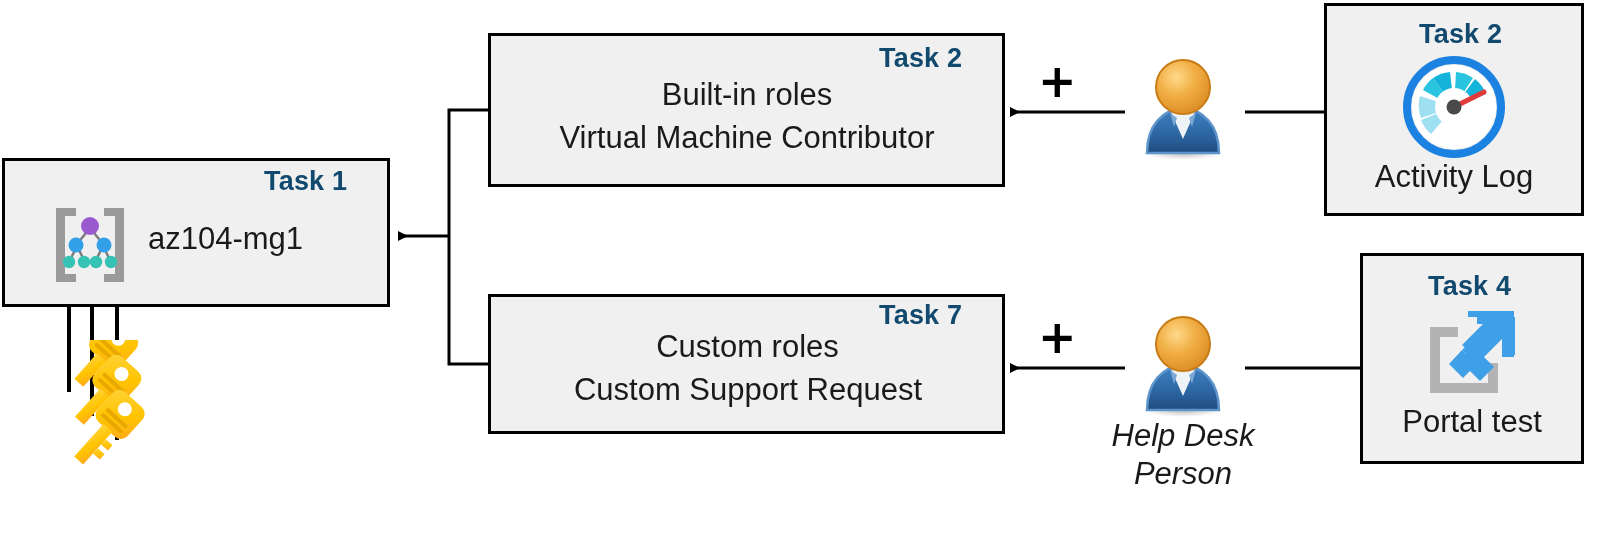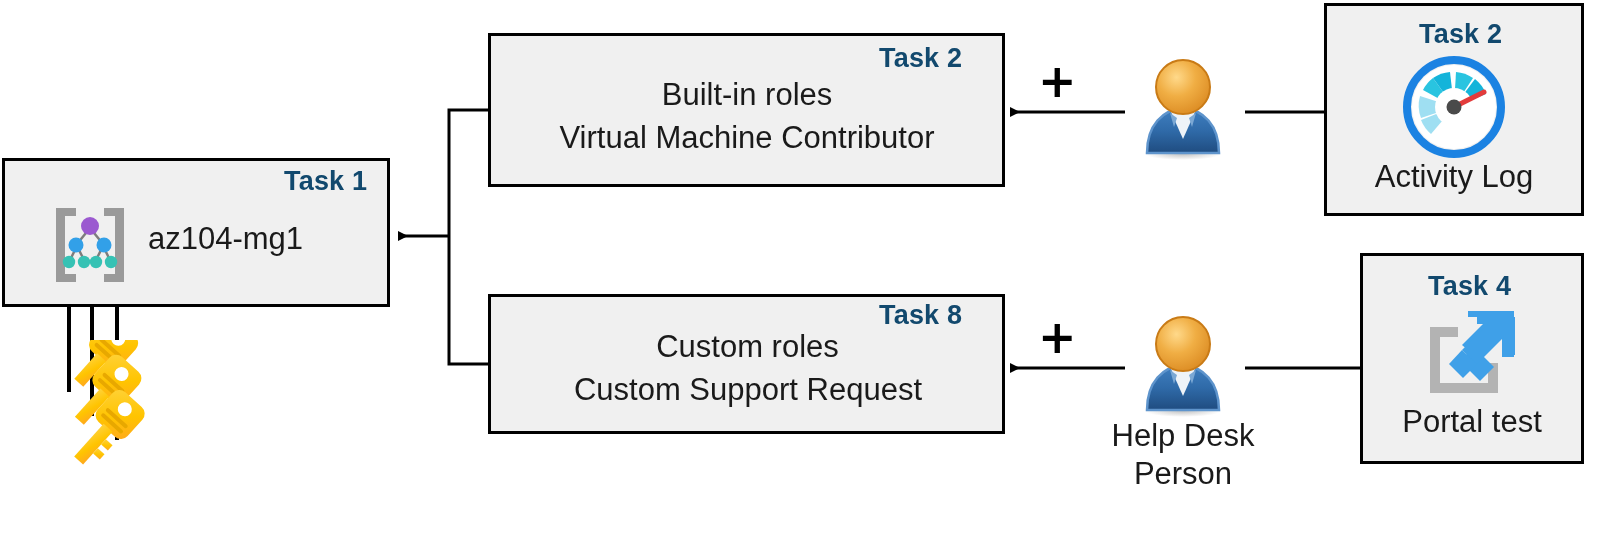--- a/index.html
+++ b/index.html
@@ -118,21 +118,21 @@
       <path d="M92,416 L92,280"></path>
       <path d="M82,284 L92,262 L102,284 z" fill="#000" stroke="none"></path>
     </g>
     <g stroke="#000" stroke-width="4" fill="none">
       <path d="M117,440 L117,285"></path>
       <path d="M107,289 L117,267 L127,289 z" fill="#000" stroke="none"></path>
     </g>
   </svg>
 
   <div class="node-box" style="left:2px; top:158px; width:388px; height:149px;"></div>
-  <div class="task-tag" style="left:264px; top:166px;margin-left:20px;">Task 1</div>
+  <div class="task-tag" style="left:264px; top:166px;">Task 1</div>
   <div class="body-text" style="left:148px; top:218px;">az104-mg1</div>
 
   <div class="icon-holder" style="left:46px; top:200px; width:88px; height:90px;">
     <svg width="88" height="90" viewBox="0 0 88 90">
 
       <path d="M30,8 L10,8 L10,82 L30,82 L30,74 L19,74 L19,16 L30,16 z" fill="#9a9a9a"></path>
       <path d="M58,8 L78,8 L78,82 L58,82 L58,74 L69,74 L69,16 L58,16 z" fill="#9a9a9a"></path>
 
       <g stroke="#7d7d7d" stroke-width="2.5" fill="none">
         <path d="M44,28 L31,44"></path>
@@ -192,21 +192,21 @@
       </g>
     </svg>
   </div>
 
   <div class="node-box" style="left:488px; top:33px; width:517px; height:154px;"></div>
   <div class="task-tag" style="left:879px; top:43px;text-align:center;">Task 2</div>
   <div class="body-text" style="left:508px; top:117px; width:478px;">Virtual Machine Contributor</div>
   <div class="body-text" style="left:607px; top:74px; width:280px;">Built-in roles</div>
 
   <div class="node-box" style="left:488px; top:294px; width:517px; height:140px;"></div>
-  <div class="task-tag" style="left:879px; top:300px;">Task 8</div>
+  <div class="task-tag" style="left:879px; top:300px;">Task 7</div>
   <div class="body-text" style="left:524px; top:369px; width:448px;">Custom Support Request</div>
   <div class="body-text" style="left:625px; top:326px; width:245px;">Custom roles</div>
 
   <div class="plus-sign" style="left:1038px; top:58px;">+</div>
   <div class="icon-holder" style="left:1133px; top:55px; width:100px; height:105px;">
     <svg width="100" height="105" viewBox="0 0 100 105">
       <defs>
         <radialGradient id="headG" cx="0.38" cy="0.32" r="0.78">
           <stop offset="0%" stop-color="#ffd98a"></stop>
           <stop offset="45%" stop-color="#f0ae44"></stop>
@@ -239,21 +239,21 @@
       <ellipse cx="50" cy="99" rx="38" ry="6" fill="url(#shadG)"></ellipse>
       <path d="M14,98 C14,70 30,54 50,54 C70,54 86,70 86,98 z" fill="url(#bodyG)"></path>
       <path d="M14,98 C14,70 30,54 50,54 C70,54 86,70 86,98 z" fill="none" stroke="#5e94cc" stroke-width="2.5"></path>
       <path d="M38,57 L50,84 L62,57 C58,55 54,54 50,54 C46,54 42,55 38,57 z" fill="#eef3f8"></path>
       <path d="M37,58 L44,63 L41,72 z" fill="#7ba8d4"></path>
       <path d="M63,58 L56,63 L59,72 z" fill="#7ba8d4"></path>
       <circle cx="50" cy="32" r="27" fill="url(#headG)"></circle>
       <circle cx="50" cy="32" r="27" fill="none" stroke="#c97b16" stroke-width="2"></circle>
     </svg>
   </div>
-  <div class="caption" style="left:1083px; top:417px; width:200px;">Help Desk
+  <div class="caption" style="left:1083px; top:417px; width:200px;font-style:italic;">Help Desk
 Person</div>
 
   <div class="node-box" style="left:1324px; top:3px; width:260px; height:213px;"></div>
   <div class="task-tag" style="left:1419px; top:19px;">Task 2</div>
   <div class="icon-holder" style="left:1403px; top:56px; width:102px; height:102px;">
     <svg width="102" height="102" viewBox="0 0 102 102">
       <circle cx="51" cy="51" r="47" fill="none" stroke="#1b82e2" stroke-width="8"></circle>
       <circle cx="51" cy="51" r="42" fill="#ffffff"></circle>
 
       <g>

